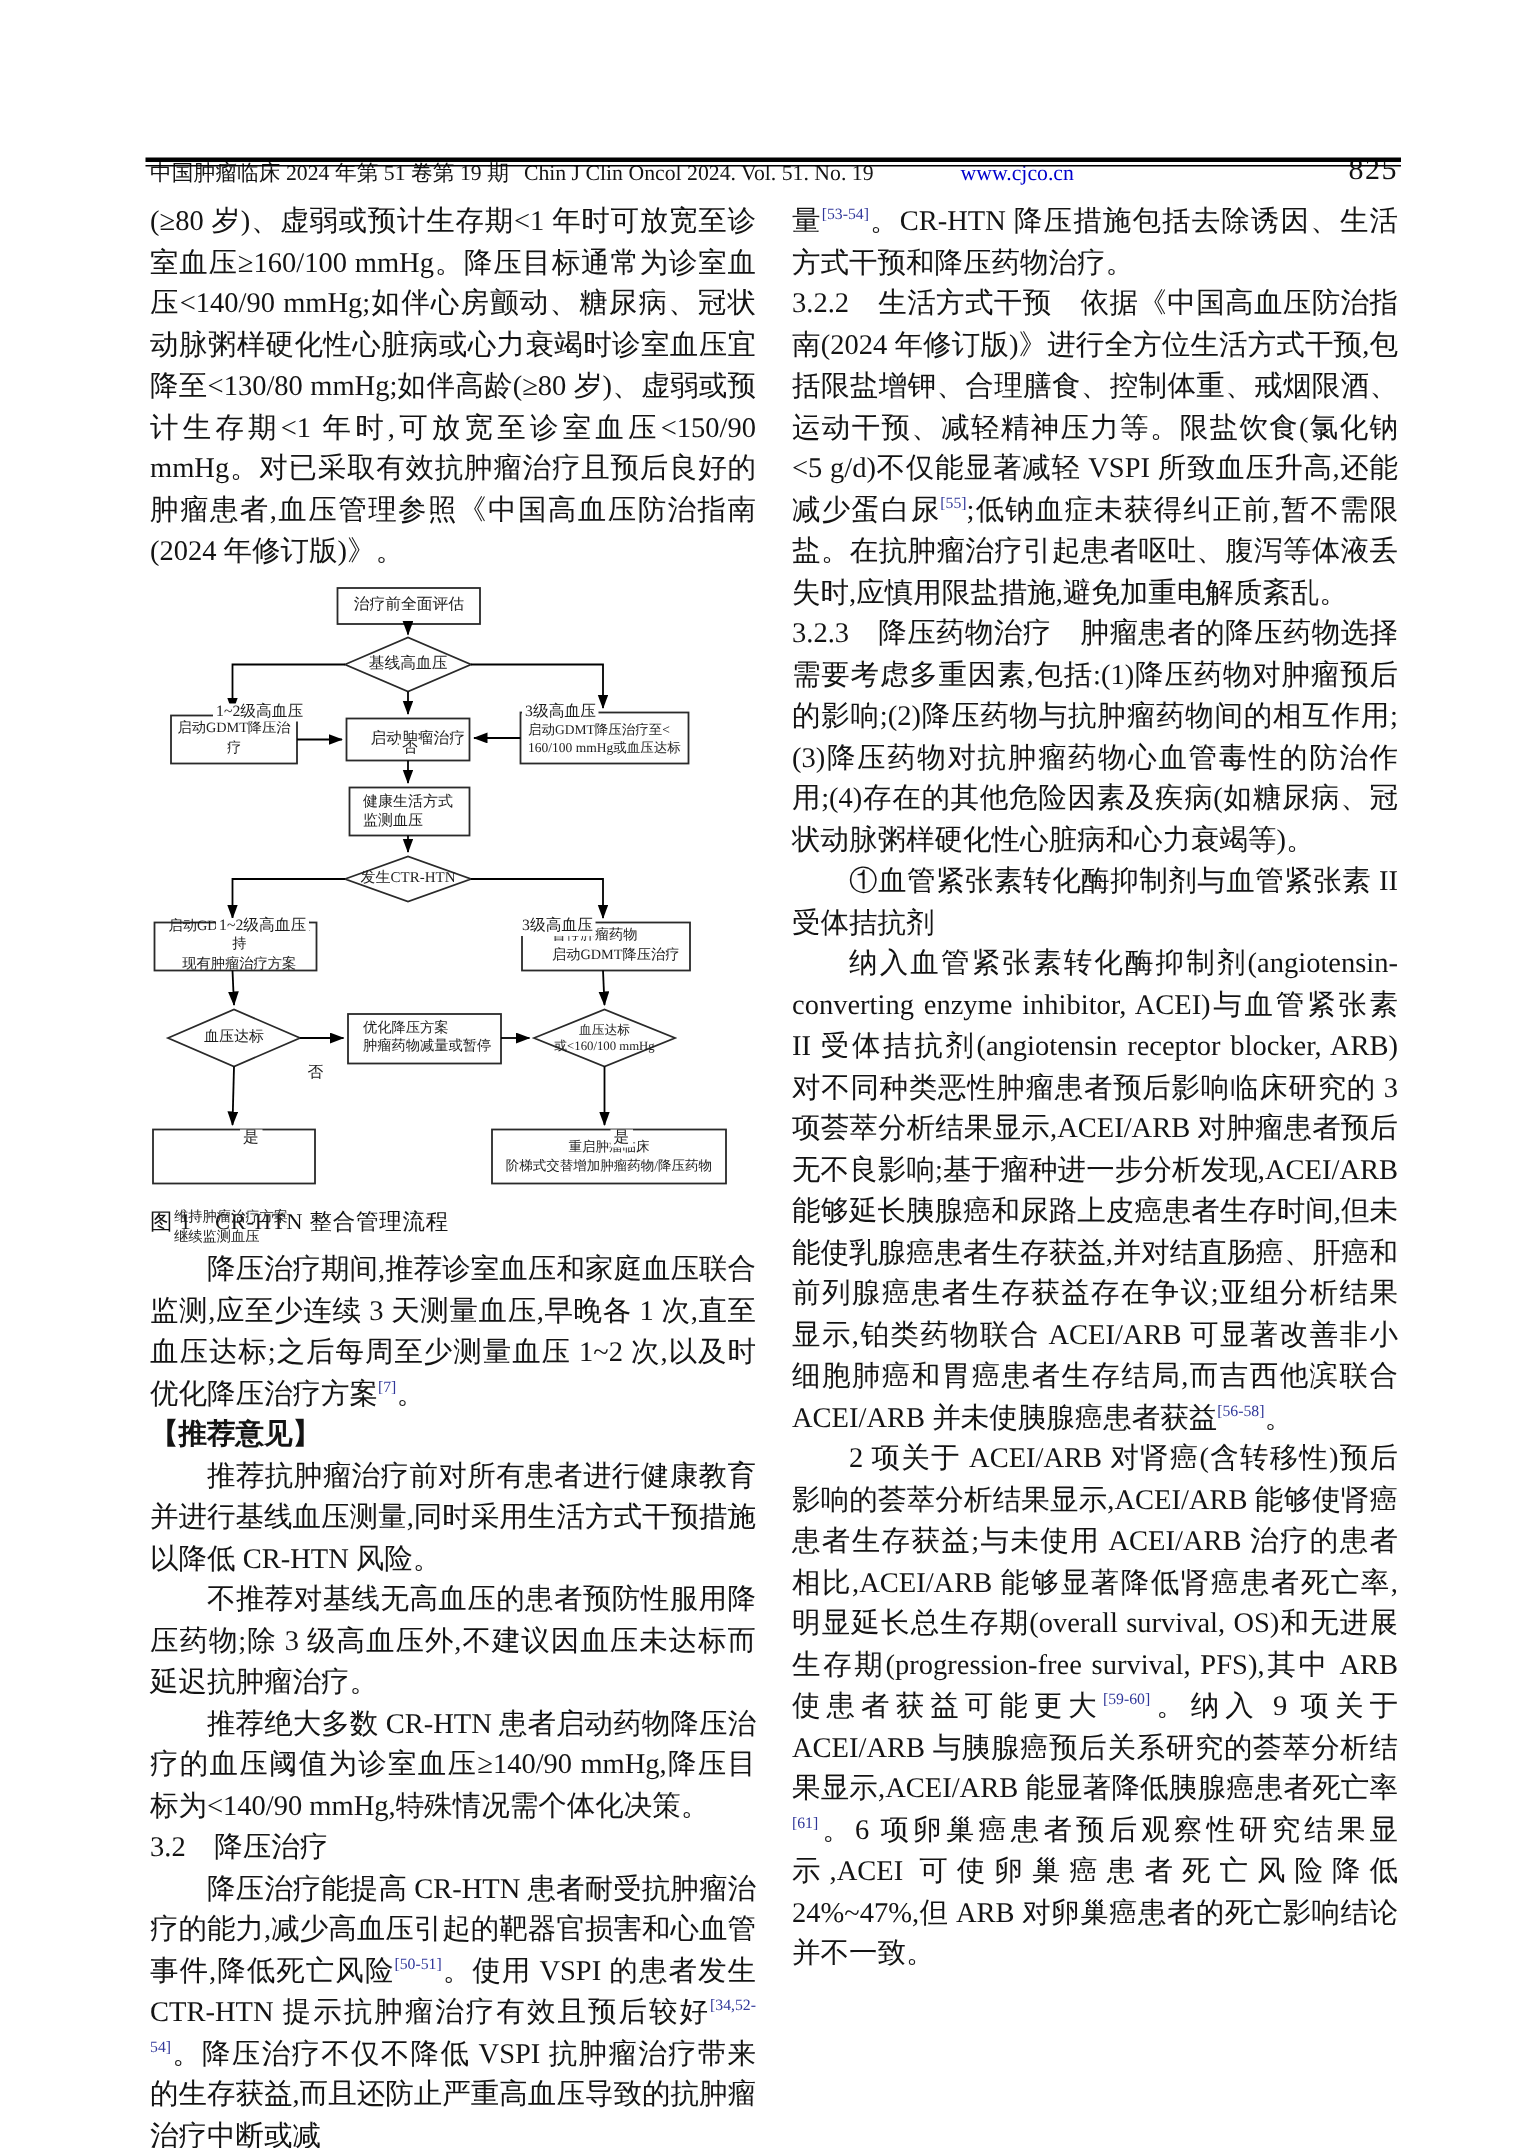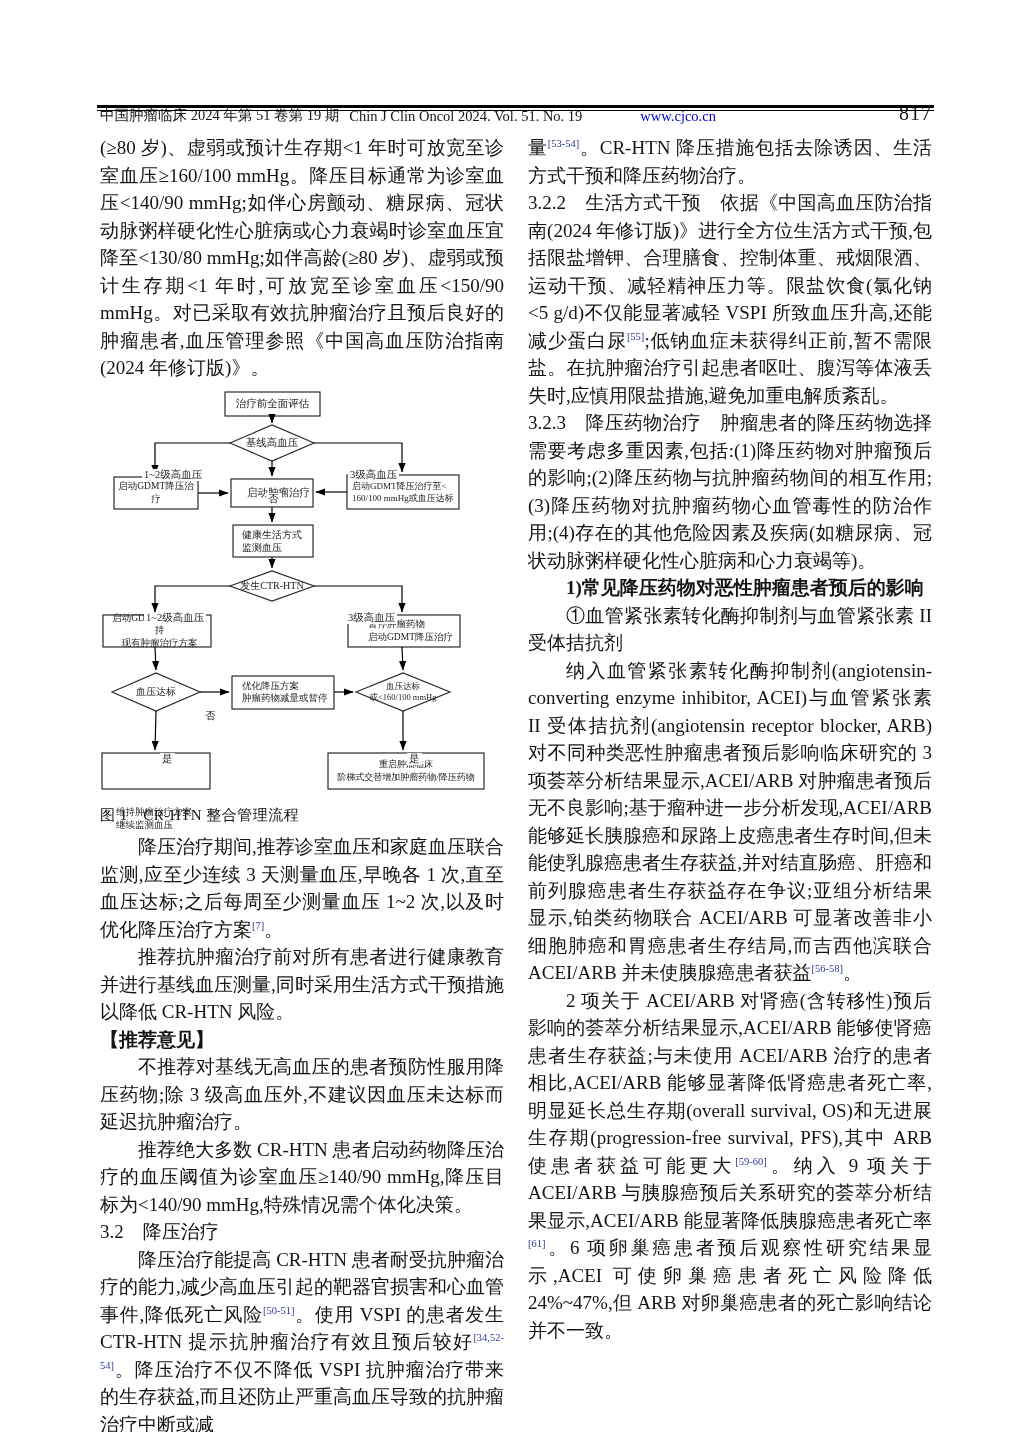--- a/index.html
+++ b/index.html
@@ -62,21 +62,21 @@
 </style>
 </head>
 <body>
 
 <div class="page">
 
   <div class="header-row">
     <span>中国肿瘤临床 2024 年第 51 卷第 19 期</span>
     <span class="journal-en">Chin J Clin Oncol 2024. Vol. 51. No. 19</span>
     <a class="site" href="#">www.cjco.cn</a>
-    <span class="pageno">817</span>
+    <span class="pageno">825</span>
   </div>
   <div class="rule"></div>
 
   <main class="columns">
     <section class="col" id="col-left">
         <p class="blk plain">(≥80 岁)、虚弱或预计生存期&lt;1 年时可放宽至诊室血压≥160/100 mmHg。降压目标通常为诊室血压&lt;140/90 mmHg;如伴心房颤动、糖尿病、冠状动脉粥样硬化性心脏病或心力衰竭时诊室血压宜降至&lt;130/80 mmHg;如伴高龄(≥80 岁)、虚弱或预计生存期&lt;1 年时,可放宽至诊室血压&lt;150/90 mmHg。对已采取有效抗肿瘤治疗且预后良好的肿瘤患者,血压管理参照《中国高血压防治指南(2024 年修订版)》。</p>
         <figure class="flow" id="flow-fig" style="display: block;">
     <div class="chart">
       <svg width="408" height="404">
         <defs>
@@ -150,31 +150,30 @@
       <div class="elabel" style="left:166px;top:71px;">否</div>
       <div class="elabel" style="left:44px;top:190px;">1~2级高血压</div>
       <div class="elabel" style="left:246px;top:190px;">3级高血压</div>
       <div class="elabel" style="left:103px;top:288px;">否</div>
       <div class="elabel" style="left:60px;top:331px;">是</div>
       <div class="elabel" style="left:307px;top:331px;">是</div>
     </div>
     <figcaption>图 1　CR-HTN 整合管理流程</figcaption>
   </figure>
         <p class="blk indent">降压治疗期间,推荐诊室血压和家庭血压联合监测,应至少连续 3 天测量血压,早晚各 1 次,直至血压达标;之后每周至少测量血压 1~2 次,以及时优化降压治疗方案<sup class="ref">[7]</sup>。</p>
+        <p class="blk bold">【推荐意见】</p>
         <p class="blk indent">推荐抗肿瘤治疗前对所有患者进行健康教育并进行基线血压测量,同时采用生活方式干预措施以降低 CR-HTN 风险。</p>
-        <p class="blk bold">【推荐意见】</p>
         <p class="blk indent">不推荐对基线无高血压的患者预防性服用降压药物;除 3 级高血压外,不建议因血压未达标而延迟抗肿瘤治疗。</p>
         <p class="blk indent">推荐绝大多数 CR-HTN 患者启动药物降压治疗的血压阈值为诊室血压≥140/90 mmHg,降压目标为&lt;140/90 mmHg,特殊情况需个体化决策。</p>
         <p class="blk plain">3.2　降压治疗</p>
         <p class="blk indent">降压治疗能提高 CR-HTN 患者耐受抗肿瘤治疗的能力,减少高血压引起的靶器官损害和心血管事件,降低死亡风险<sup class="ref">[50-51]</sup>。使用 VSPI 的患者发生 CTR-HTN 提示抗肿瘤治疗有效且预后较好<sup class="ref">[34,52-54]</sup>。降压治疗不仅不降低 VSPI 抗肿瘤治疗带来的生存获益,而且还防止严重高血压导致的抗肿瘤治疗中断或减</p>
       </section>
     <section class="col" id="col-right">
         <p class="blk plain">量<sup class="ref">[53-54]</sup>。CR-HTN 降压措施包括去除诱因、生活方式干预和降压药物治疗。</p>
         <p class="blk plain">3.2.2　生活方式干预　依据《中国高血压防治指南(2024 年修订版)》进行全方位生活方式干预,包括限盐增钾、合理膳食、控制体重、戒烟限酒、运动干预、减轻精神压力等。限盐饮食(氯化钠&lt;5 g/d)不仅能显著减轻 VSPI 所致血压升高,还能减少蛋白尿<sup class="ref">[55]</sup>;低钠血症未获得纠正前,暂不需限盐。在抗肿瘤治疗引起患者呕吐、腹泻等体液丢失时,应慎用限盐措施,避免加重电解质紊乱。</p>
         <p class="blk plain">3.2.3　降压药物治疗　肿瘤患者的降压药物选择需要考虑多重因素,包括:(1)降压药物对肿瘤预后的影响;(2)降压药物与抗肿瘤药物间的相互作用;(3)降压药物对抗肿瘤药物心血管毒性的防治作用;(4)存在的其他危险因素及疾病(如糖尿病、冠状动脉粥样硬化性心脏病和心力衰竭等)。</p>
-        <p class="blk bold-indent">1)常见降压药物对恶性肿瘤患者预后的影响</p>
         <p class="blk indent">①血管紧张素转化酶抑制剂与血管紧张素 II 受体拮抗剂</p>
         <p class="blk indent">纳入血管紧张素转化酶抑制剂(angiotensin-converting enzyme inhibitor, ACEI)与血管紧张素 II 受体拮抗剂(angiotensin receptor blocker, ARB)对不同种类恶性肿瘤患者预后影响临床研究的 3 项荟萃分析结果显示,ACEI/ARB 对肿瘤患者预后无不良影响;基于瘤种进一步分析发现,ACEI/ARB 能够延长胰腺癌和尿路上皮癌患者生存时间,但未能使乳腺癌患者生存获益,并对结直肠癌、肝癌和前列腺癌患者生存获益存在争议;亚组分析结果显示,铂类药物联合 ACEI/ARB 可显著改善非小细胞肺癌和胃癌患者生存结局,而吉西他滨联合 ACEI/ARB 并未使胰腺癌患者获益<sup class="ref">[56-58]</sup>。</p>
         <p class="blk indent">2 项关于 ACEI/ARB 对肾癌(含转移性)预后影响的荟萃分析结果显示,ACEI/ARB 能够使肾癌患者生存获益;与未使用 ACEI/ARB 治疗的患者相比,ACEI/ARB 能够显著降低肾癌患者死亡率,明显延长总生存期(overall survival, OS)和无进展生存期(progression-free survival, PFS),其中 ARB 使患者获益可能更大<sup class="ref">[59-60]</sup>。纳入 9 项关于 ACEI/ARB 与胰腺癌预后关系研究的荟萃分析结果显示,ACEI/ARB 能显著降低胰腺癌患者死亡率<sup class="ref">[61]</sup>。6 项卵巢癌患者预后观察性研究结果显示,ACEI 可使卵巢癌患者死亡风险降低 24%~47%,但 ARB 对卵巢癌患者的死亡影响结论并不一致。</p>
       </section>
   </main>
 
 </div>
 
 </body></html>

